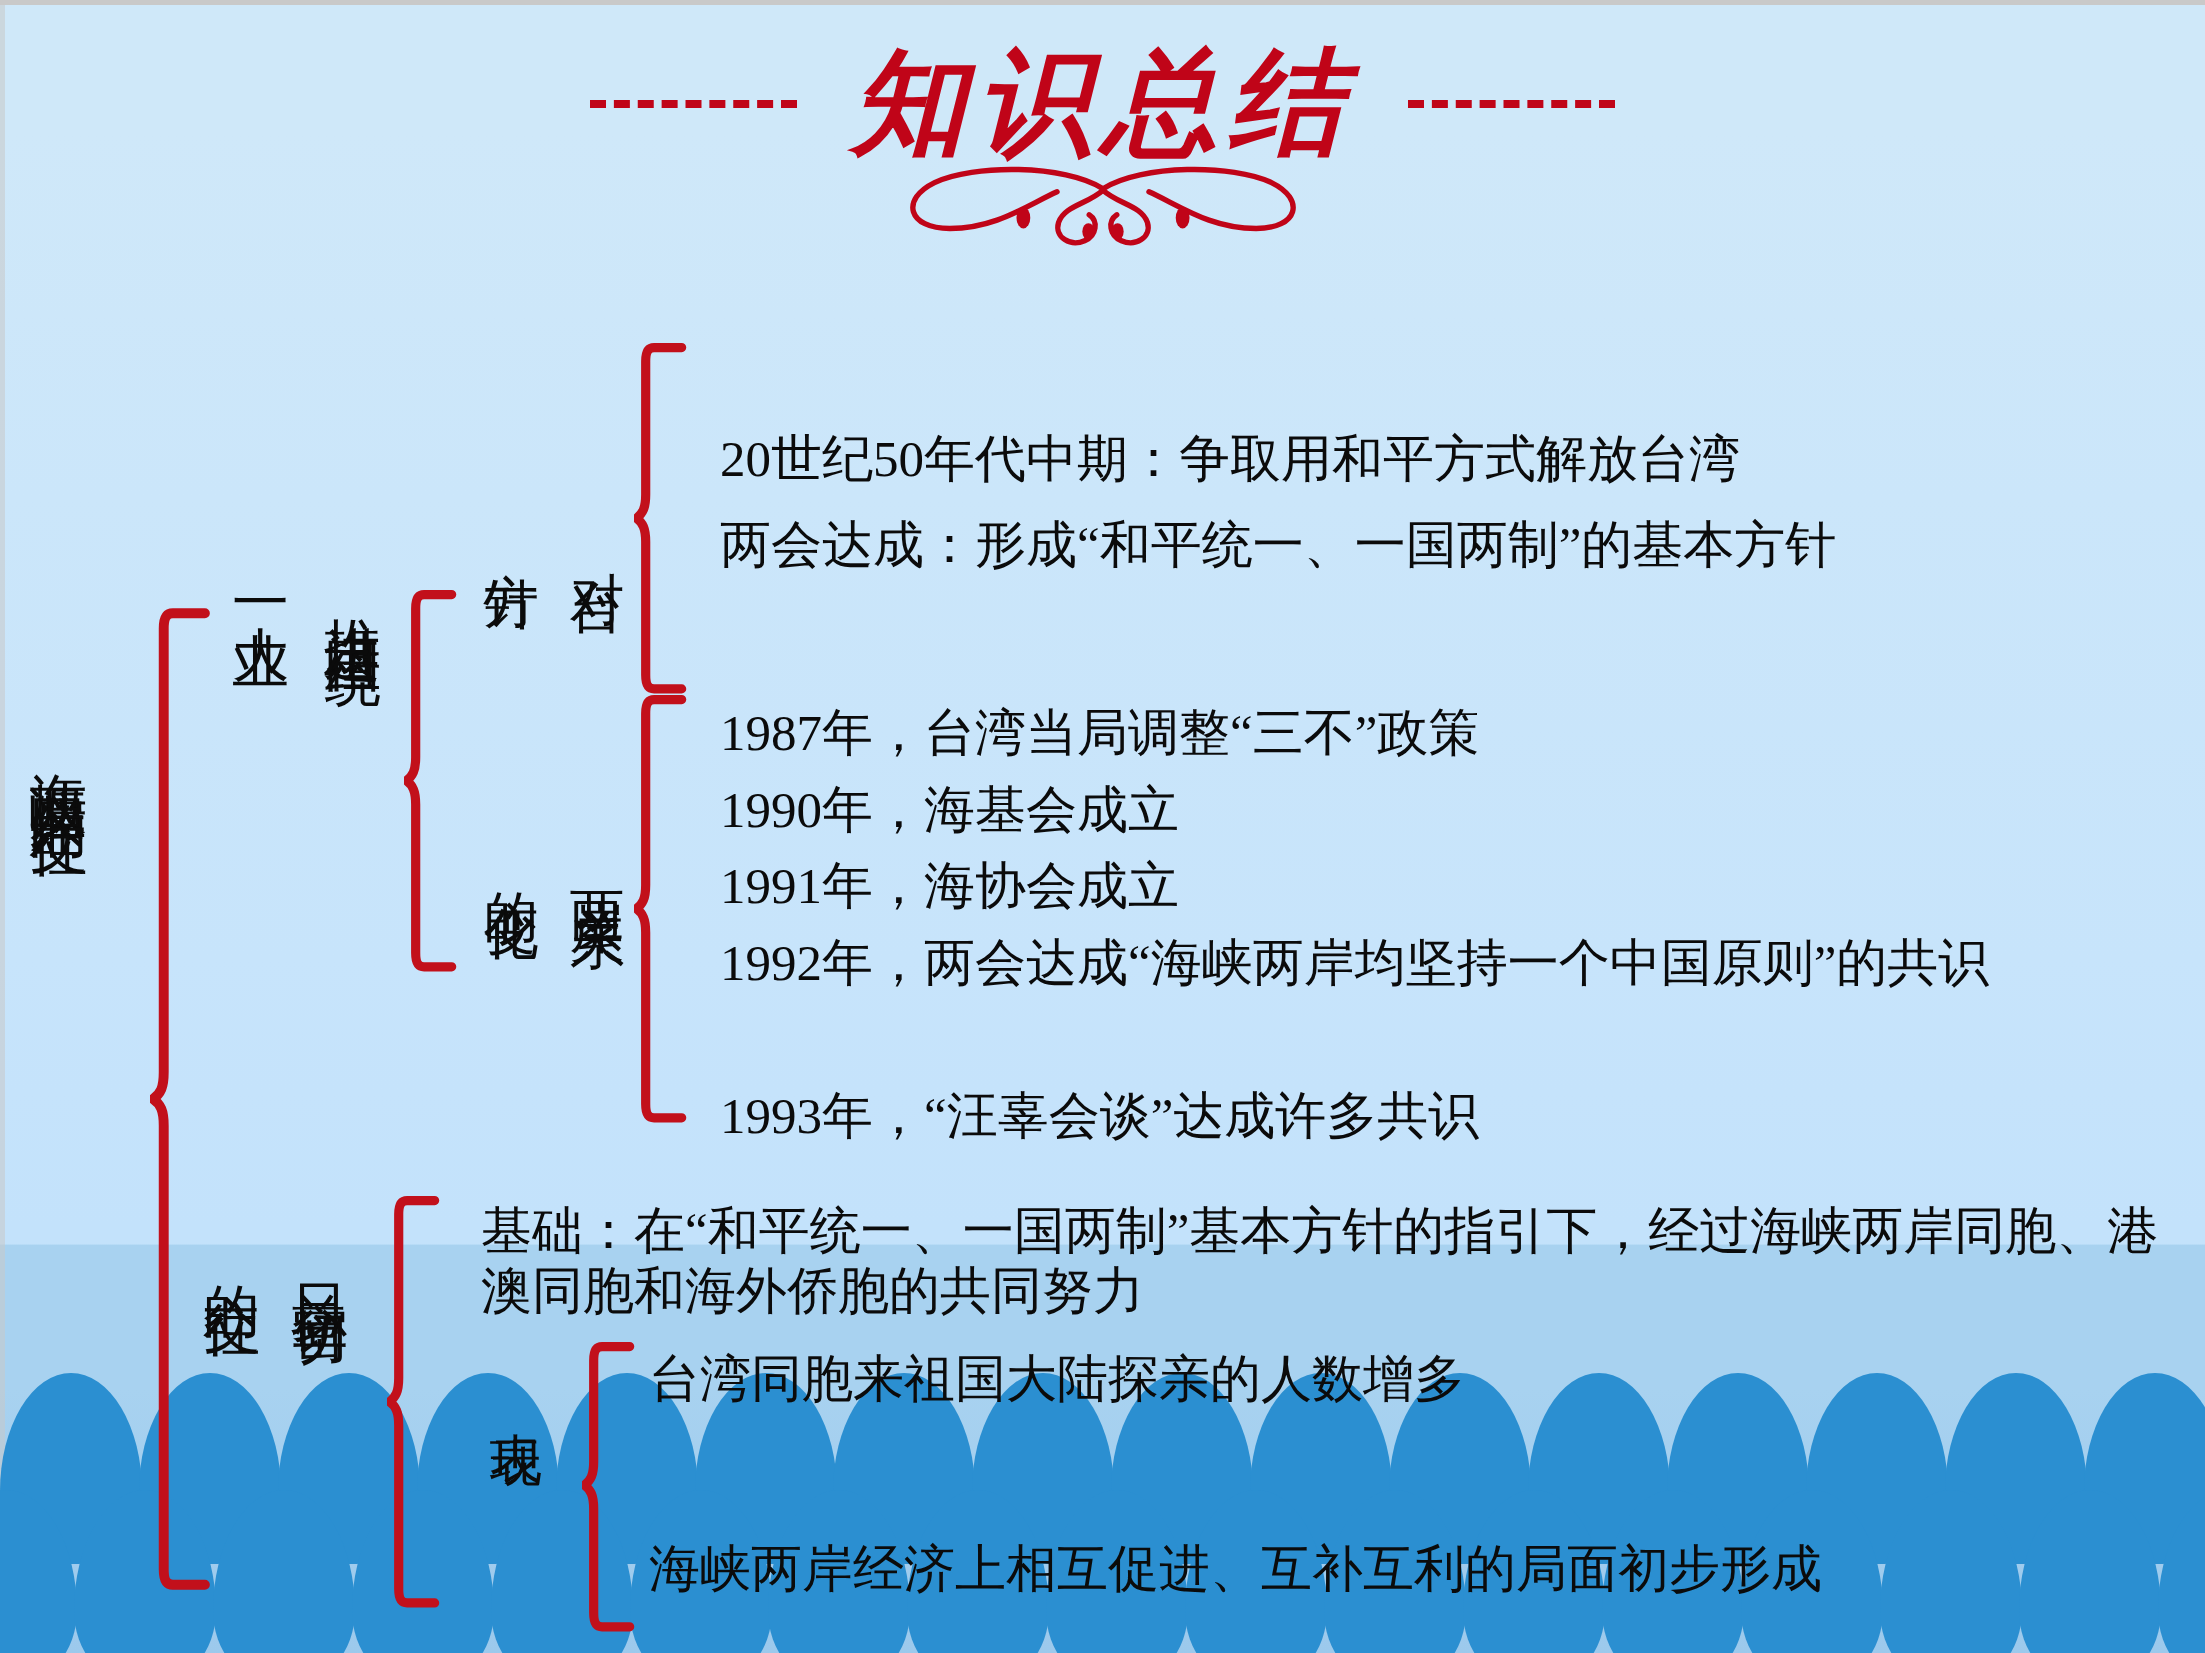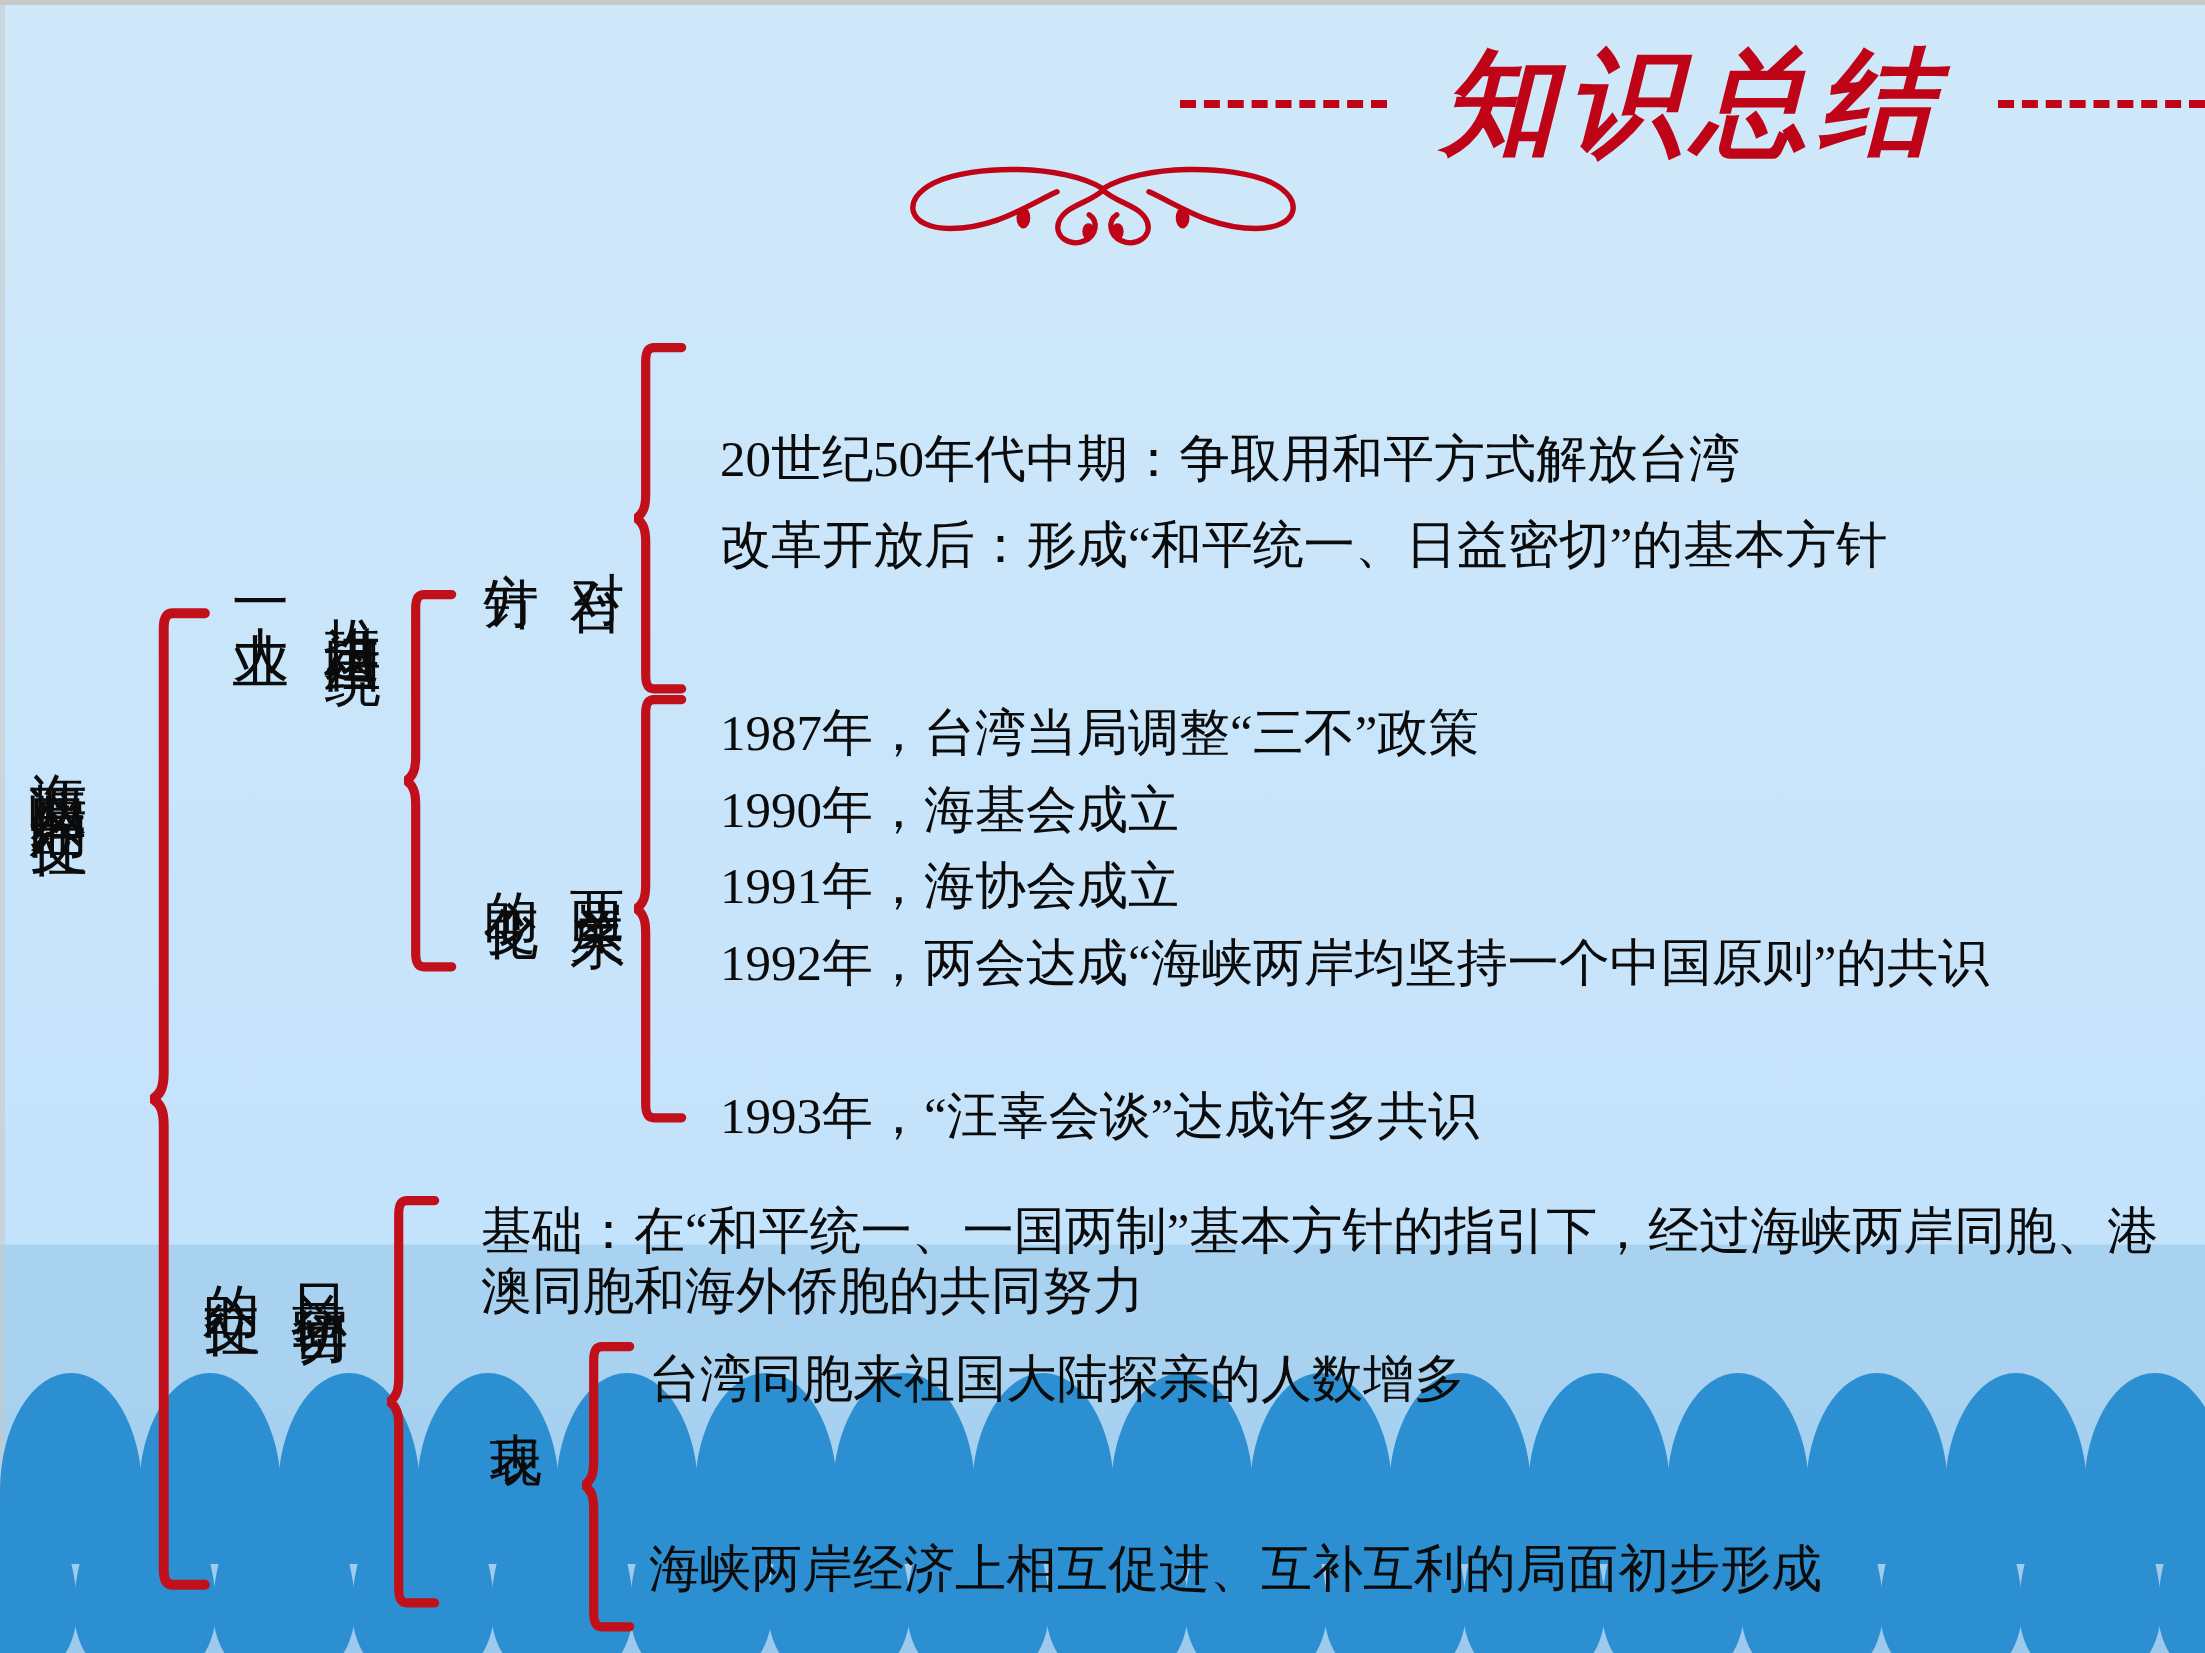--- a/index.html
+++ b/index.html
@@ -75,21 +75,21 @@
   
   .title-block {
     position: absolute;
     left: 0; top: 46px;
     width: 2205px;
     text-align: center;
   }
   .title-row {
     display: flex;
     align-items: center;
-    justify-content: flex-end;
+    justify-content: center;
     gap: 54px;
   }
   .dash-line {
     width: 207px;
     height: 0;
     border-top: 8.4px dashed #c00418;
   }
   .title-text {
     font-family: "Liberation Serif", "DejaVu Serif", serif;
     font-size: 115px;
@@ -226,21 +226,21 @@
   <div class="vlabel" style="left:481px; top:528px; font-size:55px;">方针</div>
   <div class="vlabel" style="left:567px; top:528px; font-size:55px;">对台</div>
 
   <div class="brace" style="left:634px; top:343px;">
     <svg width="54" height="352" viewBox="0 0 70 460">
       <path d="M62 6 H26 C17 6 15 13 15 24 V198 C15 216 11 223 3 229 C11 235 15 242 15 260 V434 C15 445 17 452 26 452 H62" fill="none" stroke="#c2101b" stroke-width="12" stroke-linecap="round" stroke-linejoin="round"></path>
     </svg>
   </div>
 
   <div class="line" style="left:720px; top:429px;">20世纪50年代中期：争取用和平方式解放台湾</div>
-  <div class="line" style="left:720px; top:515px;">改革开放后：形成“和平统一、日益密切”的基本方针</div>
+  <div class="line" style="left:720px; top:515px;">两会达成：形成“和平统一、一国两制”的基本方针</div>
 
   <div class="vlabel" style="left:481px; top:848px; font-size:55px;">的变化</div>
   <div class="vlabel" style="left:567px; top:848px; font-size:55px;">两岸关系</div>
 
   <div class="brace" style="left:634px; top:695px;">
     <svg width="54" height="429" viewBox="0 0 70 560">
       <path d="M62 6 H26 C17 6 15 13 15 24 V248 C15 266 11 273 3 279 C11 285 15 292 15 310 V534 C15 545 17 552 26 552 H62" fill="none" stroke="#c2101b" stroke-width="12" stroke-linecap="round" stroke-linejoin="round"></path>
     </svg>
   </div>
 

